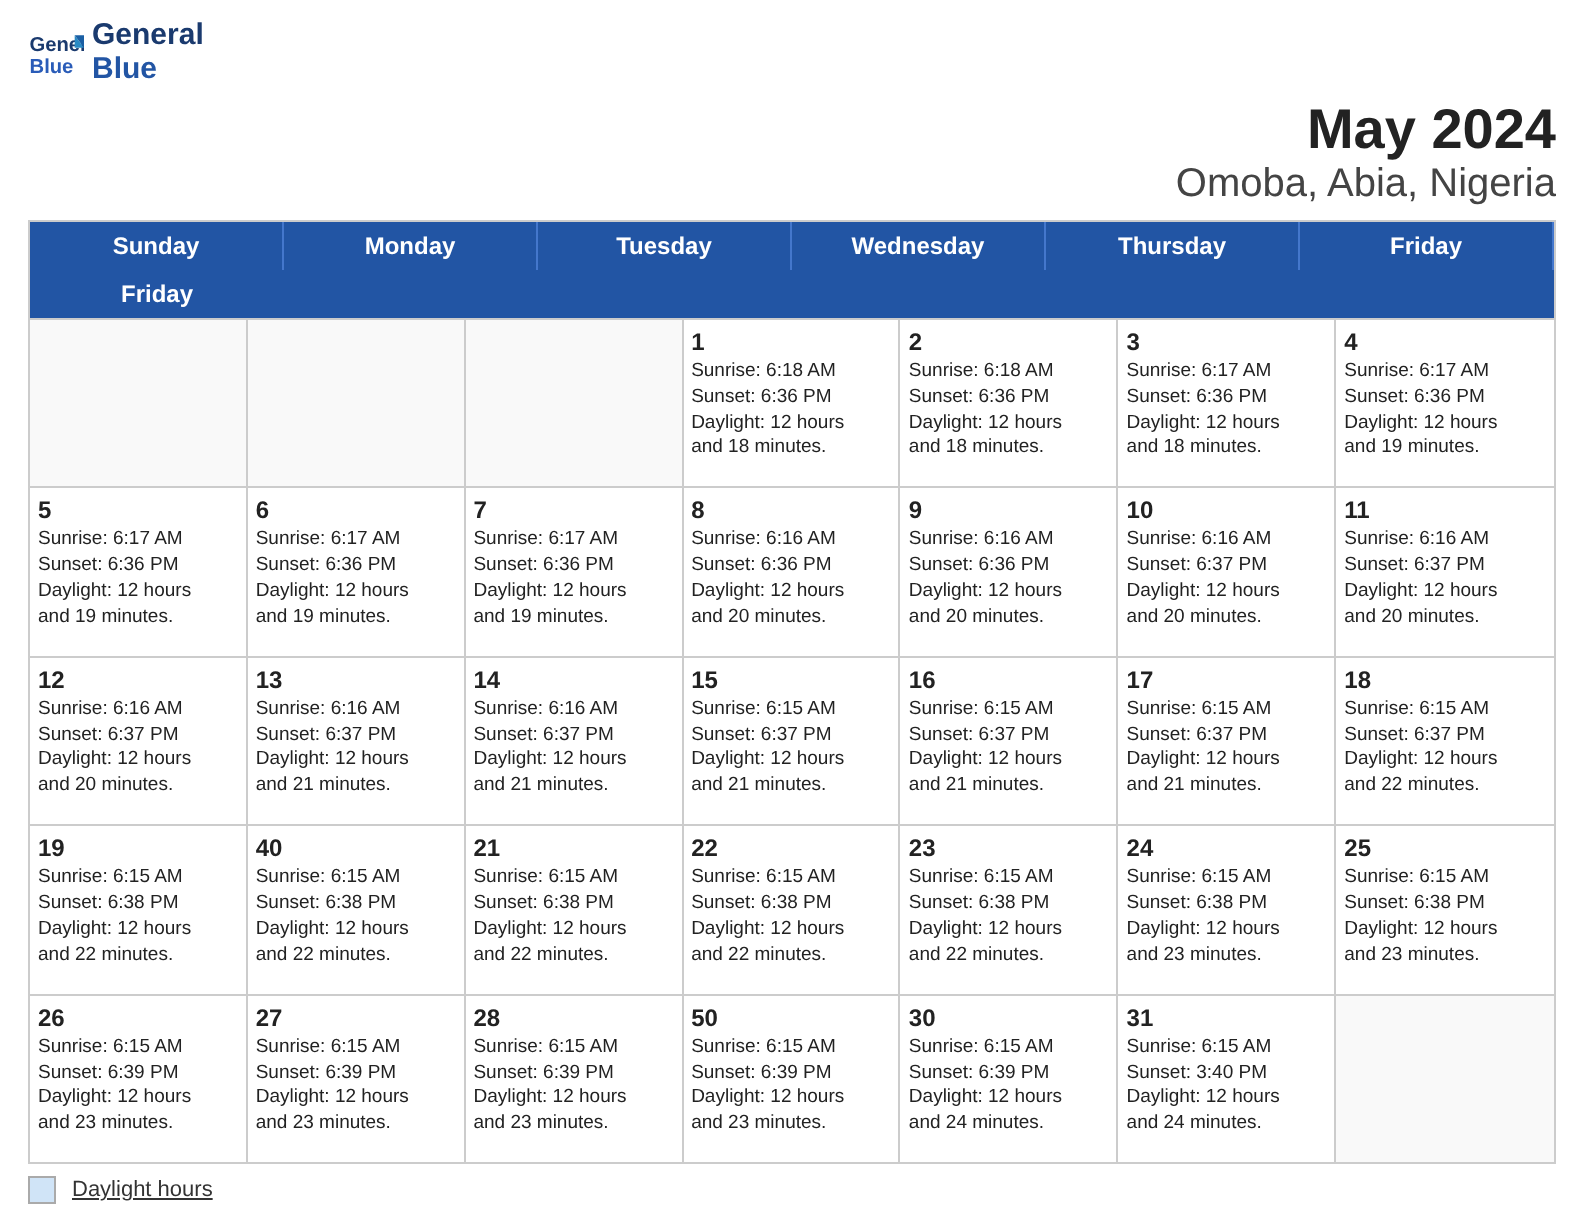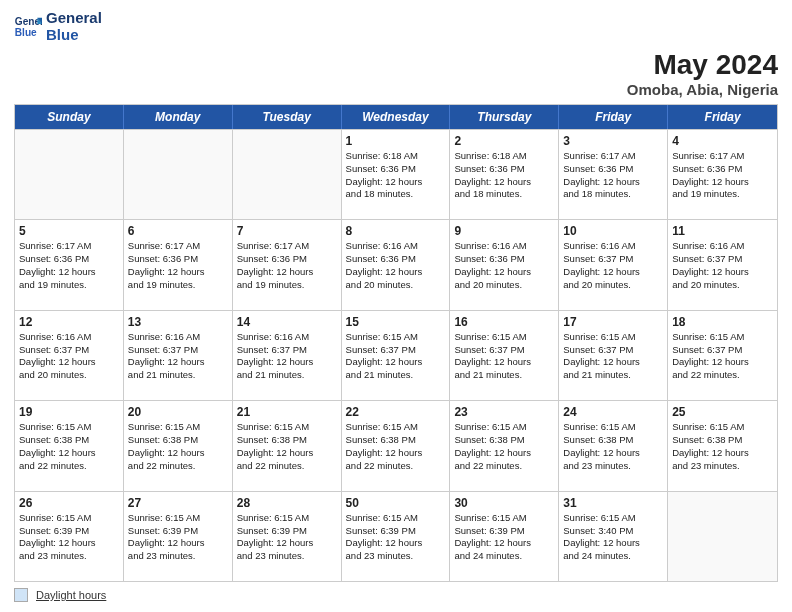--- a/index.html
+++ b/index.html
@@ -36,36 +36,35 @@
       text-align: right;
     }
     .title-block h1 {
       font-size: 28px;
       font-weight: bold;
       color: #222;
       line-height: 1.1;
       margin-top: 40px;
     }
     .title-block h2 {
-      font-size: 15px;
+      font-size: 20px;
       color: #444;
-      font-weight: bold;
+      font-weight: normal;
       text-align: center;
     }
     .calendar {
       flex: 1;
       display: flex;
       flex-direction: column;
       border: 1px solid #ccc;
     }
     .cal-header-row {
       display: grid;
-      grid-template-columns: repeat(7, 1fr);
+      grid-template-columns: repeat(6, 1fr);
       background: #2255a4;
-      font-style: italic;
     }
     .cal-header-cell {
       color: #fff;
       font-size: 12px;
       font-weight: bold;
       text-align: center;
       padding: 5px 2px;
       border-right: 1px solid #4477cc;
     }
     .cal-header-cell:last-child { border-right: none; }
@@ -286,21 +285,21 @@
         </div>
         <div class="cal-row">
           <div class="cal-cell">
             <span class="day-number">19</span>
             <div>Sunrise: 6:15 AM</div>
             <div>Sunset: 6:38 PM</div>
             <div>Daylight: 12 hours</div>
             <div>and 22 minutes.</div>
           </div>
           <div class="cal-cell">
-            <span class="day-number">20</span>
+            <span class="day-number">40</span>
             <div>Sunrise: 6:15 AM</div>
             <div>Sunset: 6:38 PM</div>
             <div>Daylight: 12 hours</div>
             <div>and 22 minutes.</div>
           </div>
           <div class="cal-cell">
             <span class="day-number">21</span>
             <div>Sunrise: 6:15 AM</div>
             <div>Sunset: 6:38 PM</div>
             <div>Daylight: 12 hours</div>

